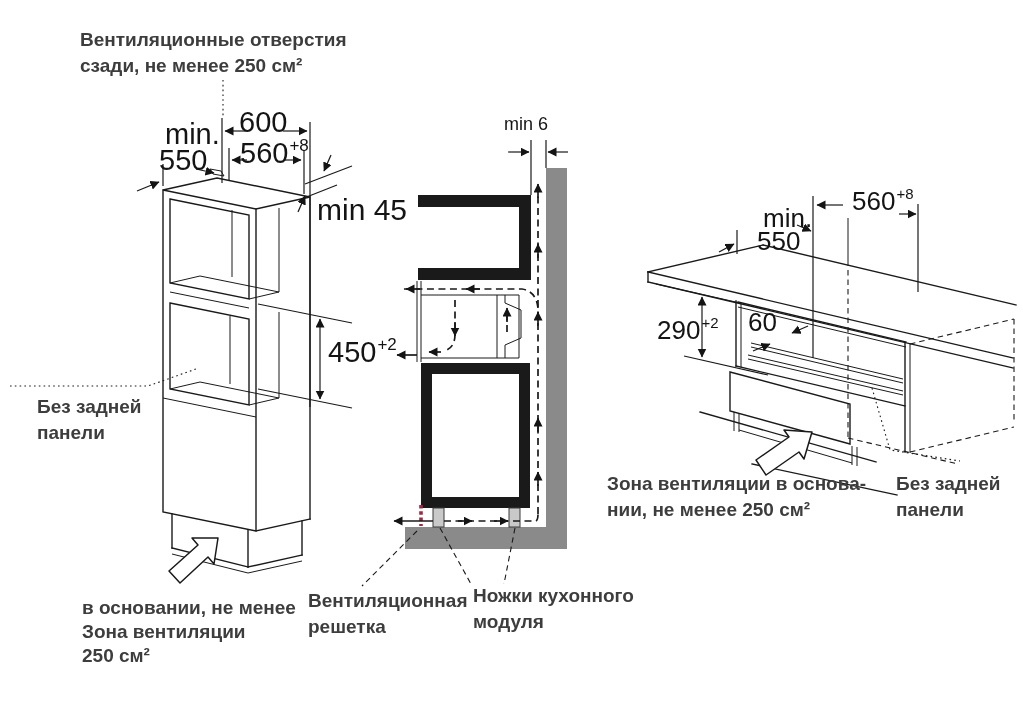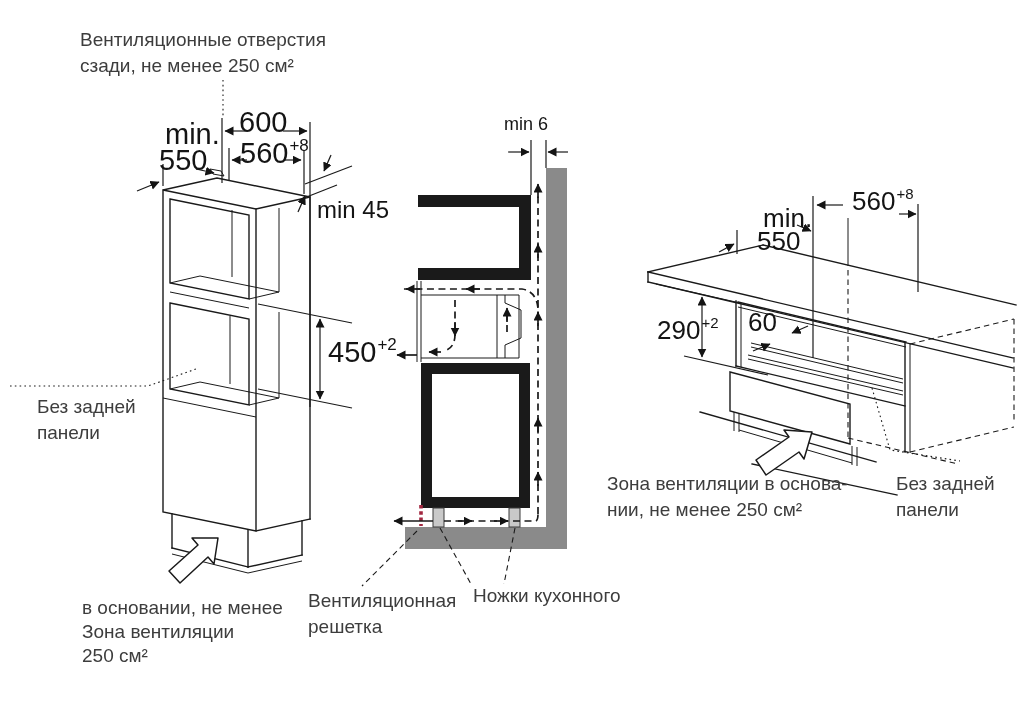--- a/index.html
+++ b/index.html
@@ -15,21 +15,21 @@
   .blk{fill:var(--line);stroke:none;}
   .wall{fill:var(--wall-gray);stroke:none;}
   .leg{fill:var(--leg);stroke:#3a3a3a;stroke-width:1;}
   .flow{stroke:var(--line);stroke-width:1.7;fill:none;stroke-dasharray:7 4.5;}
   .flowseg{stroke:var(--line);stroke-width:1.7;fill:none;}
   .dashthin{stroke:var(--line);stroke-width:1.1;fill:none;stroke-dasharray:5.5 4;}
   .dot{stroke:var(--line);stroke-width:1.1;fill:none;stroke-dasharray:1.6 3.2;}
   .red{stroke:var(--grille-red);stroke-width:3.6;fill:none;stroke-dasharray:3.5 2.8;}
   .wht{fill:#fff;stroke:var(--line);stroke-width:1.5;stroke-linejoin:round;}
   .dimline{stroke:var(--line);stroke-width:1.2;fill:none;}
-  .ann{position:absolute;color:var(--ann);font-size:19px;line-height:26px;white-space:nowrap;}
+  .ann{position:absolute;color:var(--ann);font-size:19px;line-height:26px;white-space:nowrap;font-weight:bold;}
   .ann .l{display:block;}
   .dim{position:absolute;color:#141414;font-size:29px;line-height:28px;white-space:nowrap;}
   .dim sup{font-size:17px;position:relative;top:-1px;vertical-align:super;margin-left:1px;line-height:0;}
   .dim.r{font-size:26px;line-height:25px;}
   .dim.r sup{font-size:15px;}
 </style>
 </head>
 <body>
 
 <div class="canvas">
@@ -241,21 +241,21 @@
 </div>
 <div class="dim" style="left:159px;top:146px">
   <span>550</span>
 </div>
 <div class="dim" style="left:239px;top:108px">
   <span>600</span>
 </div>
 <div class="dim" style="left:240px;top:139px">
   <span>560</span><sup>+8</sup>
 </div>
-<div class="dim" style="left:317px;top:196px;font-size:24px">
+<div class="dim" style="left:317px;top:196px;font-size:30px">
   <span>min 45</span>
 </div>
 <div class="dim" style="left:328px;top:338px">
   <span>450</span><sup>+2</sup>
 </div>
 
 <div class="ann" style="left:37px;top:394px">
   <span class="l">Без задней</span>
   <span class="l">панели</span>
 </div>
@@ -270,20 +270,21 @@
   <span>min 6</span>
 </div>
 
 <div class="ann" style="left:308px;top:588px">
   <span class="l">Вентиляционная</span>
   <span class="l">решетка</span>
 </div>
 
 <div class="ann" style="left:473px;top:583px">
   <span class="l">Ножки кухонного</span>
+  <span class="l">модуля</span>
 </div>
 
 <div class="dim r" style="left:763px;top:206px">
   <span>min.</span>
 </div>
 <div class="dim r" style="left:757px;top:229px">
   <span>550</span>
 </div>
 <div class="dim r" style="left:852px;top:189px">
   <span>560</span><sup>+8</sup>

